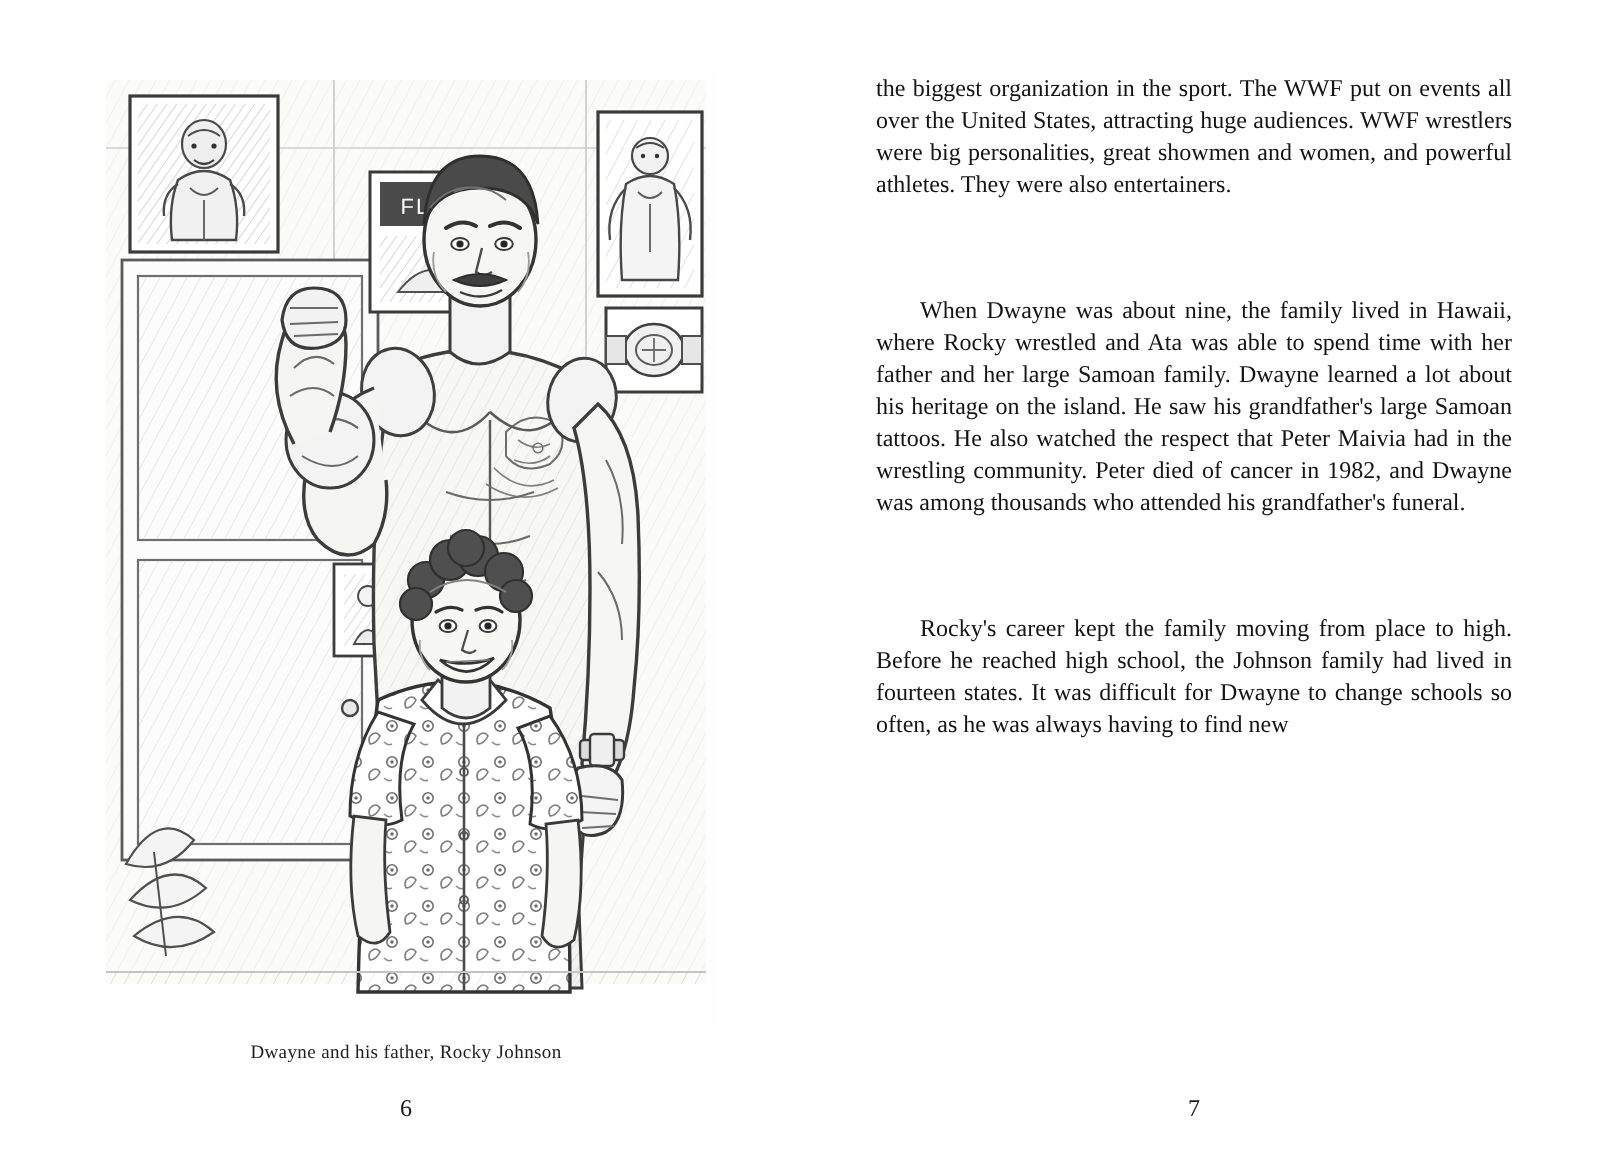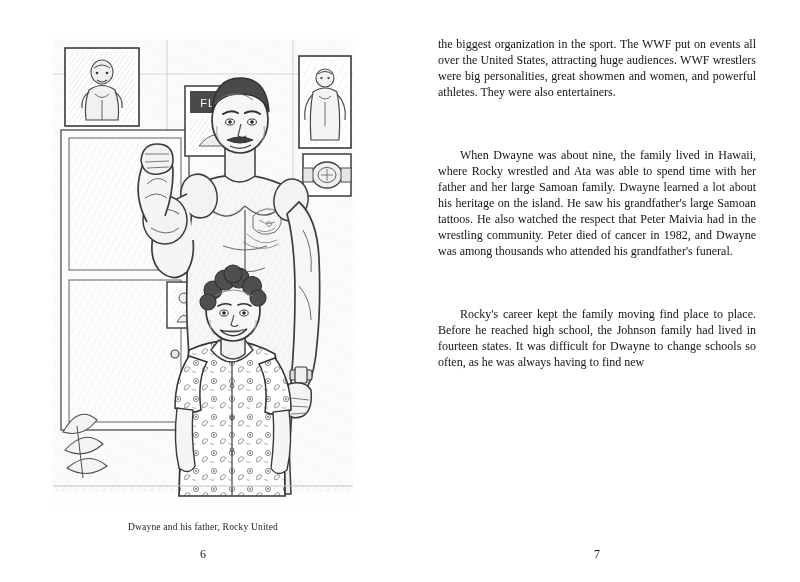--- a/index.html
+++ b/index.html
@@ -318,28 +318,28 @@
 
               <path d="M163 286 q-1 9 5 15" stroke="#a0a0a0" stroke-width="0.9" fill="none"></path>
               <path d="M209 286 q1 9 -5 15" stroke="#a0a0a0" stroke-width="0.9" fill="none"></path>
             </g>
 
             <path d="M6 452 L306 452" stroke="#c4c4c4" stroke-width="1" fill="none"></path>
             <rect x="6" y="452" width="300" height="6" fill="url(#hatchLight)" opacity="0.3"></rect>
           </g>
         </svg>
       </div>
-      <div class="caption">Dwayne and his father, Rocky United</div>
+      <div class="caption">Dwayne and his father, Rocky Johnson</div>
     </div>
 
     <div class="folio folio-left">6</div>
   </div>
 
   <div class="page page-right">
     <div class="body-col">
       <p>the biggest organization in the sport. The WWF put on events all over the United States, attracting huge audiences. WWF wrestlers were big personalities, great showmen and women, and powerful athletes. They were also entertainers.</p>
       <p class="indent">When Dwayne was about nine, the family lived in Hawaii, where Rocky wrestled and Ata was able to spend time with her father and her large Samoan family. Dwayne learned a lot about his heritage on the island. He saw his grandfather's large Samoan tattoos. He also watched the respect that Peter Maivia had in the wrestling community. Peter died of cancer in 1982, and Dwayne was among thousands who attended his grandfather's funeral.</p>
-      <p class="indent">Rocky's career kept the family moving find place to place. Before he reached high school, the Johnson family had lived in fourteen states. It was difficult for Dwayne to change schools so often, as he was always having to find new</p>
+      <p class="indent">Rocky's career kept the family moving from place to high. Before he reached high school, the Johnson family had lived in fourteen states. It was difficult for Dwayne to change schools so often, as he was always having to find new</p>
     </div>
     <div class="folio folio-right">7</div>
   </div>
 
 </div>
 
 </body></html>

